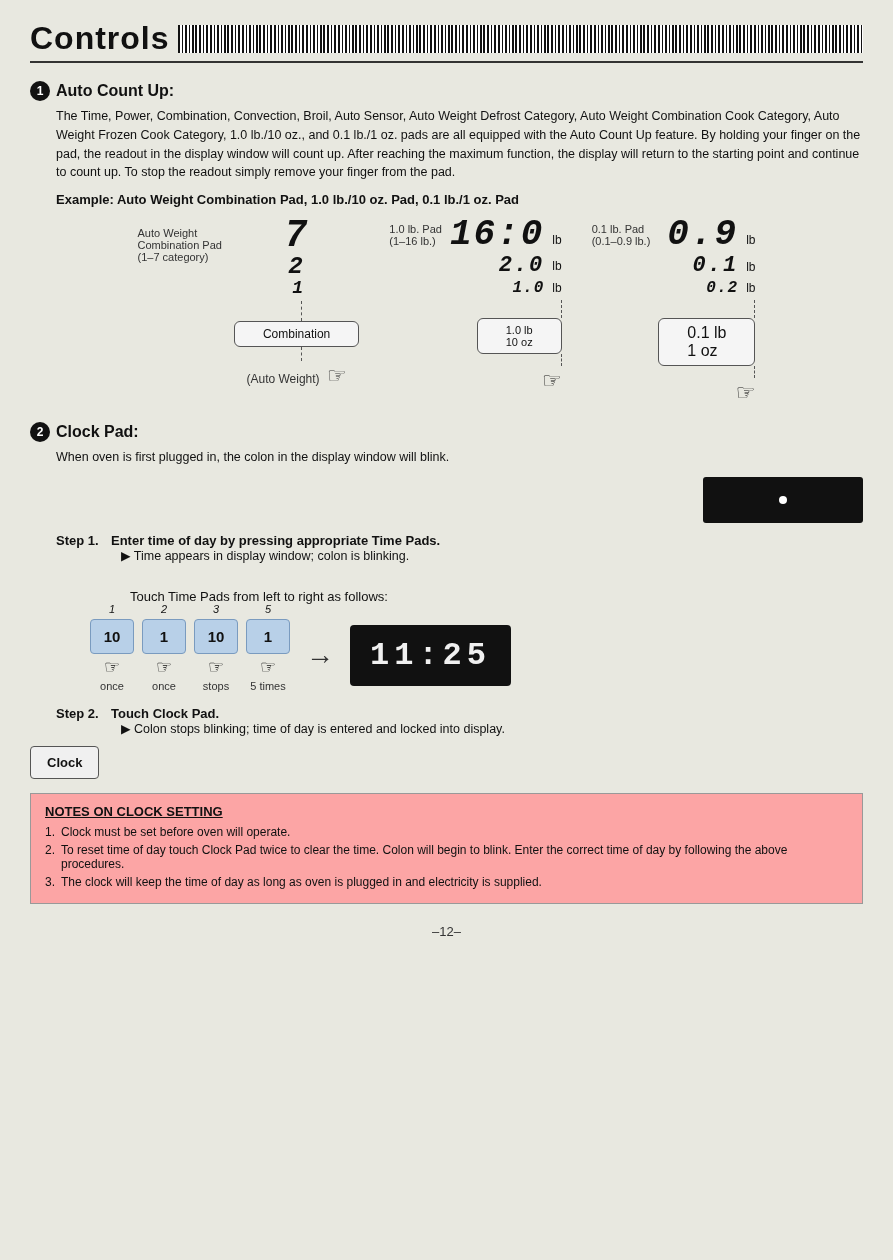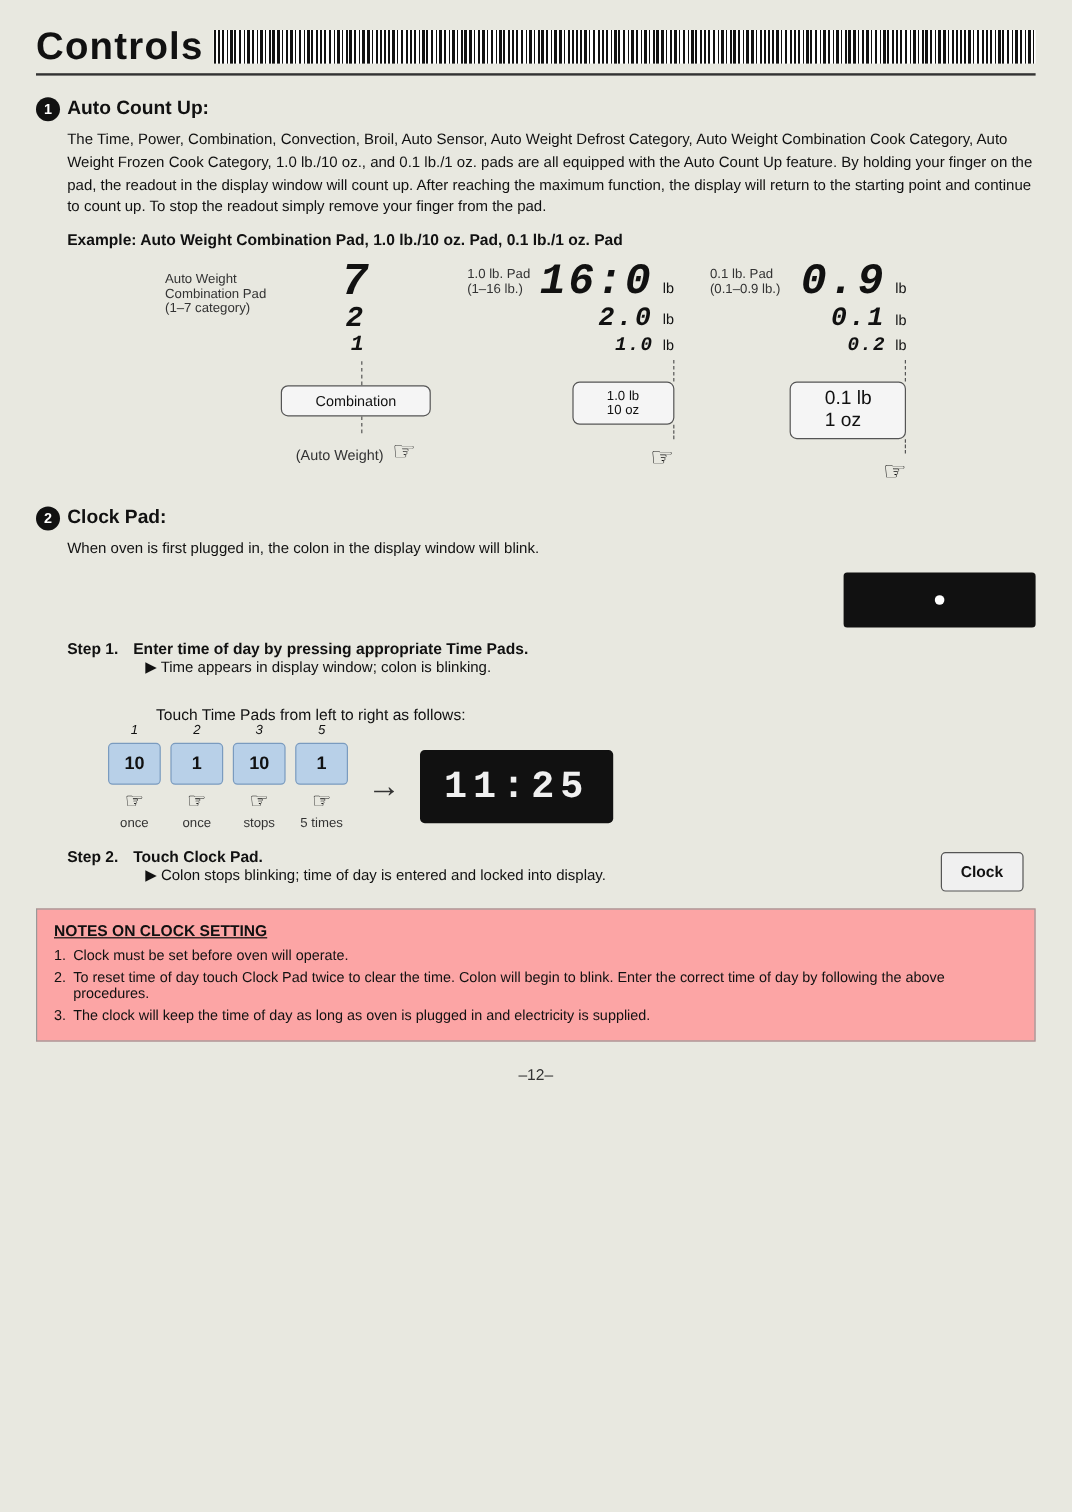--- a/index.html
+++ b/index.html
@@ -298,20 +298,21 @@
     
     .main-content {
       position: relative;
     }
 
     .step2-row {
       display: flex;
       align-items: flex-start;
       justify-content: space-between;
       margin-bottom: 6px;
+      flex-direction: column;
     }
     .step2-left {
       flex: 1;
     }
 
     
     .blink-display-container {
       display: flex;
       justify-content: flex-end;
       margin: 10px 0 10px 0;

